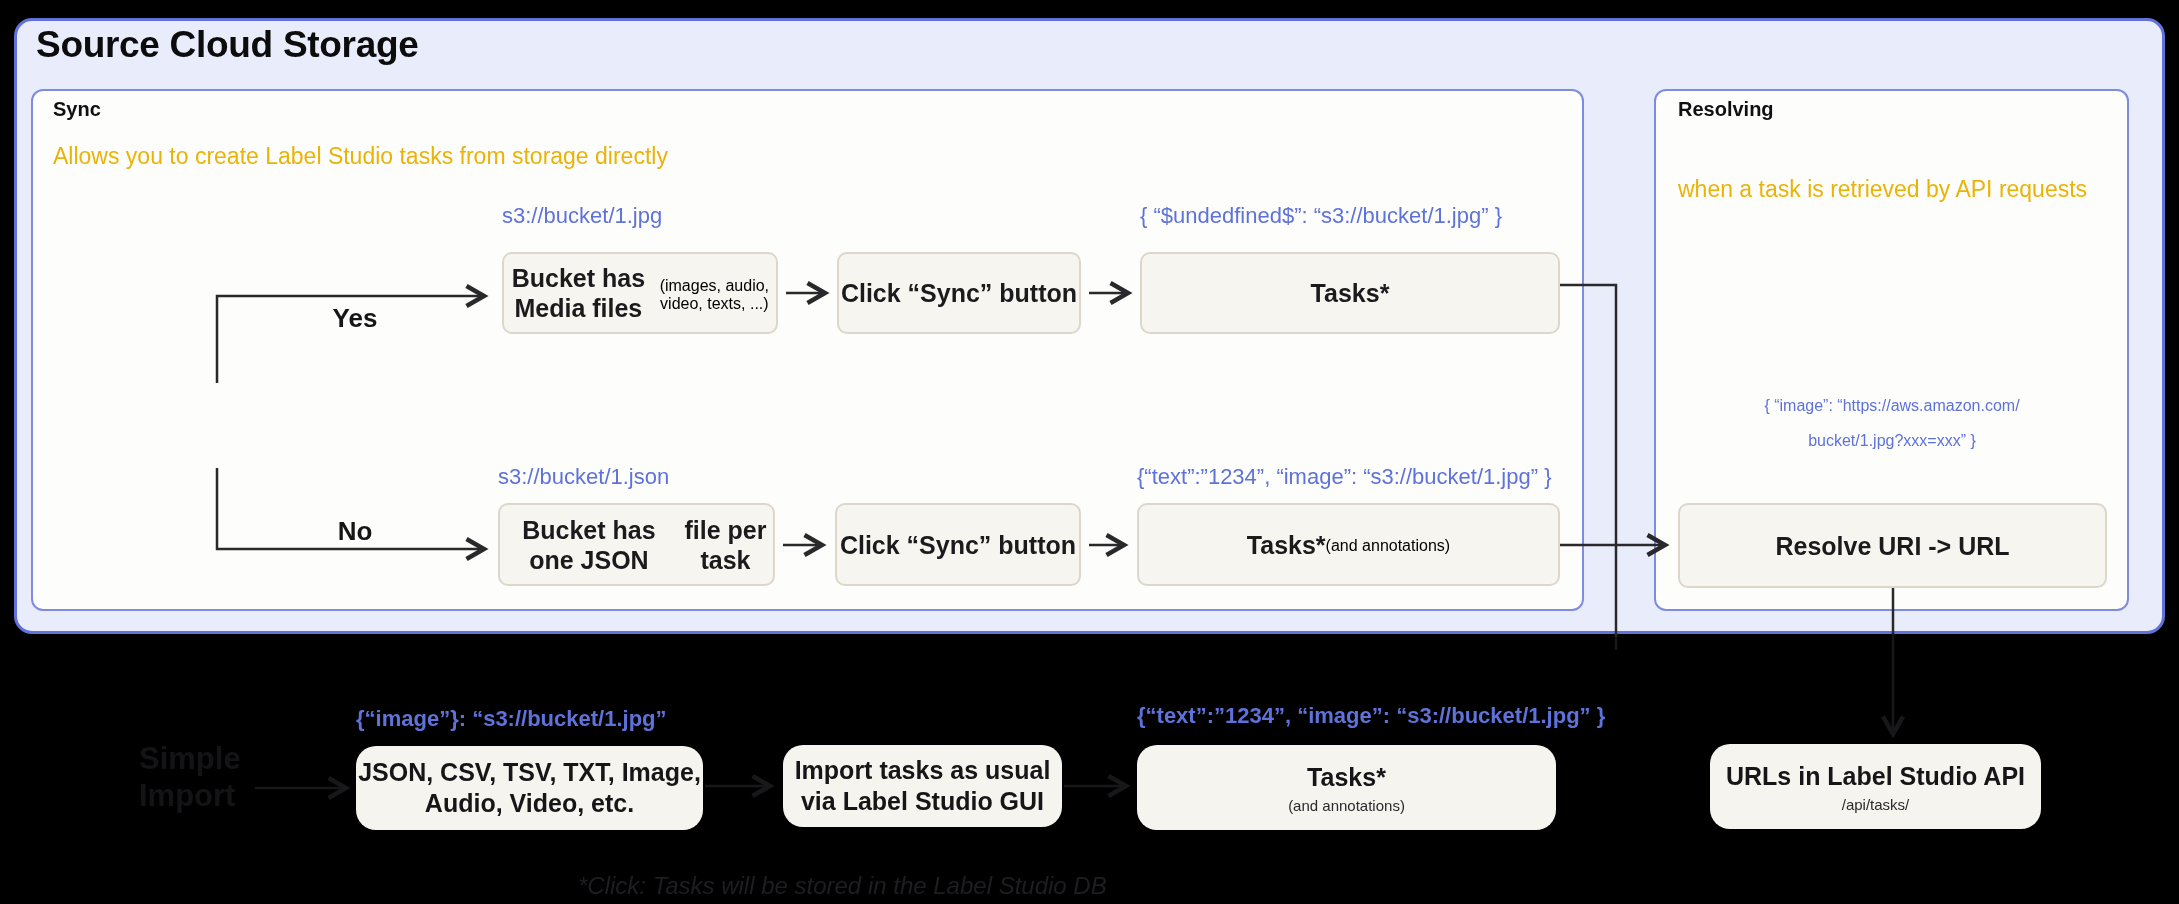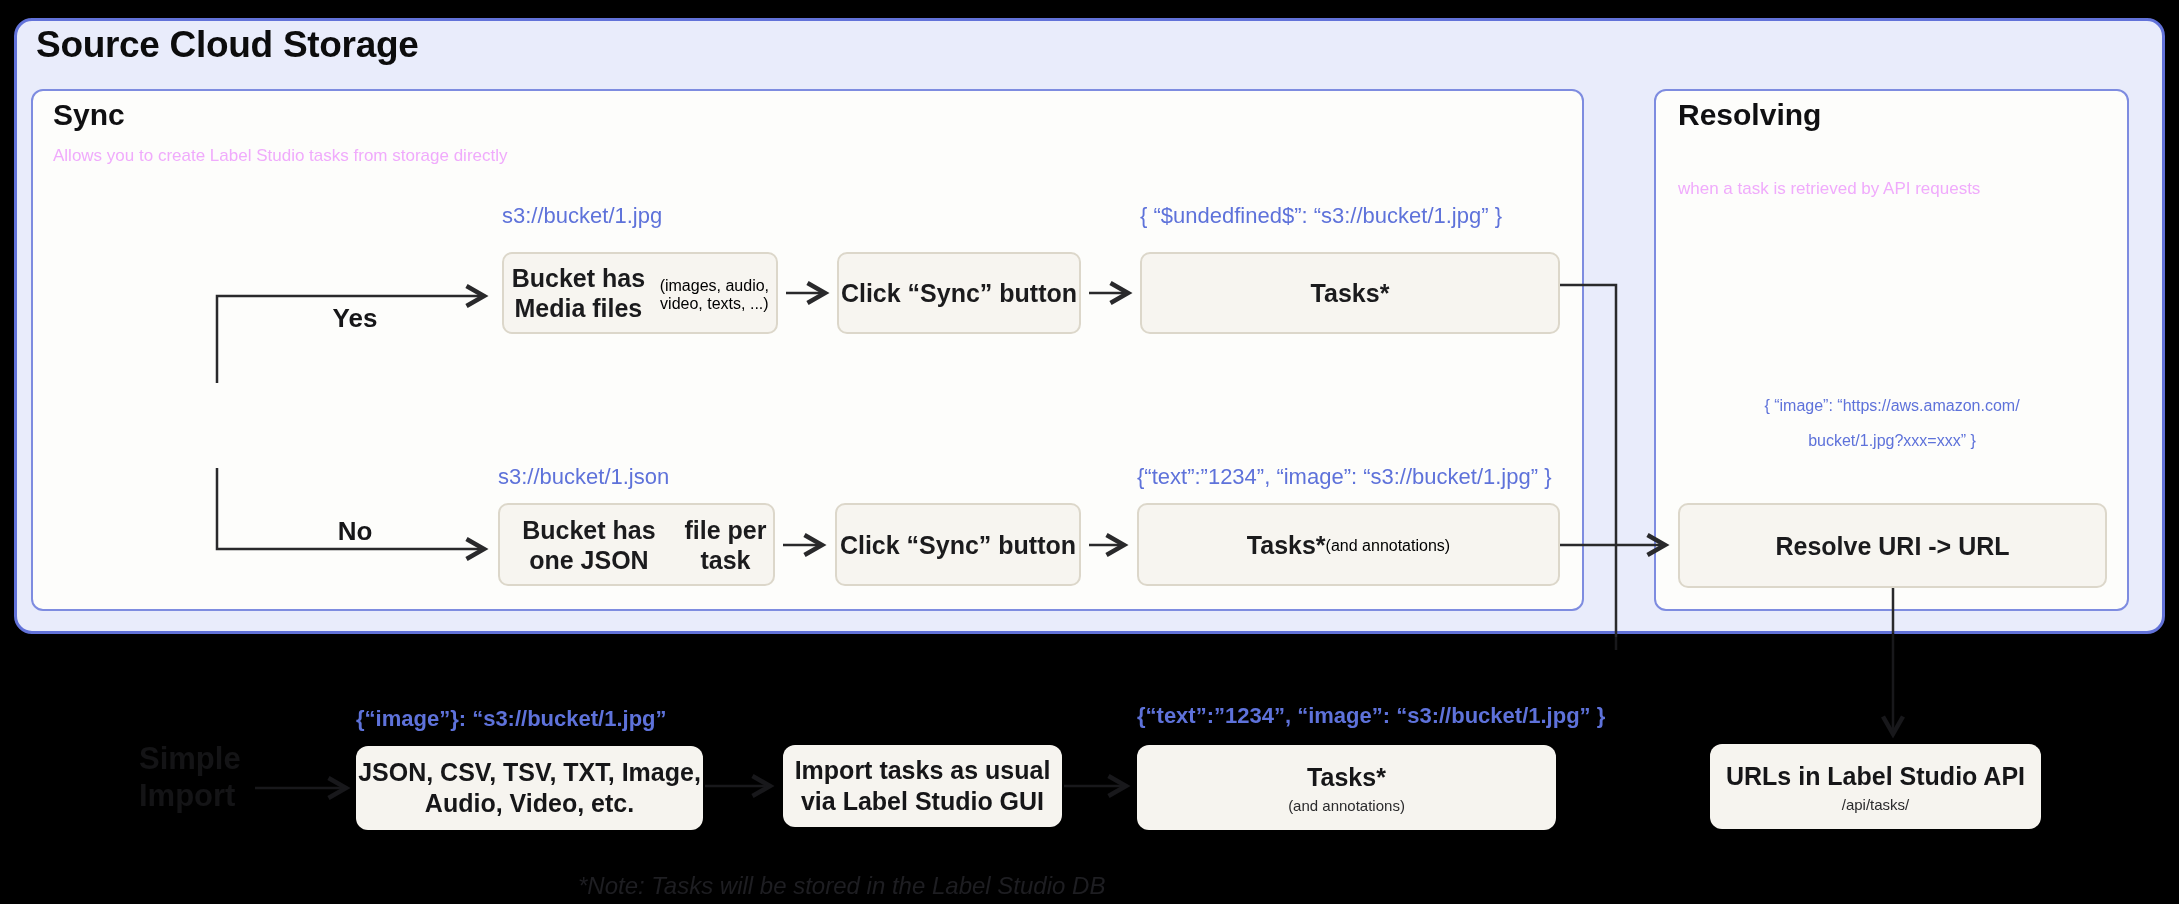--- a/index.html
+++ b/index.html
@@ -6,33 +6,33 @@
   .canvas{
     position:relative;width:2179px;height:904px;background:#000;
     font-family:"Liberation Sans", sans-serif;overflow:hidden;color:#1b1b1d;
   }
   .abs{position:absolute;box-sizing:border-box;}
   
   .outer-panel{background:#e9ecfb;border:3px solid #6272d9;border-radius:18px;}
   .sub-panel{background:#fdfdfb;border:2px solid #7e8ce0;border-radius:12px;}
   
   .main-title{font-size:37px;font-weight:700;color:#0c0c0d;letter-spacing:-0.3px;}
-  .panel-title{font-size:30px;font-weight:700;color:#101012;}
-  .panel-sub{font-size:17px;color:#f0abfc;line-height:32px;}
+  .panel-title{font-size:20px;font-weight:700;color:#101012;}
+  .panel-sub{font-size:23px;color:#eab308;line-height:32px;}
   
   .flow-box{
     background:#f7f5f0;border:2px solid #dcd7ca;border-radius:10px;
     display:flex;flex-direction:row;align-items:center;justify-content:center;
     text-align:center;
   }
   .flow-box .t{font-size:25px;font-weight:600;line-height:30px;color:#1b1b1d;}
   .flow-box .s{font-size:16px;color:#000000;margin-top:3px;font-weight:400;}
   
   .dark-box{
-    background:#f6f4ef;border:none;border-radius:12px;
+    background:#f6f4ef;border:none;border-radius:20px;
     display:flex;flex-direction:column;align-items:center;justify-content:center;text-align:center;
   }
   .dark-box .t{font-size:25px;font-weight:700;line-height:31px;color:#161618;}
   .dark-box .s{font-size:15px;color:#2b2b2d;margin-top:4px;font-weight:400;}
   
   .blue-label{color:#5e72da;font-size:22px;font-weight:500;text-align:left;white-space:nowrap;}
   .blue-label.bold{font-weight:600;}
   .blue-json{color:#5e72da;font-size:16px;font-weight:500;line-height:35px;text-align:center;}
   
   .branch-label{font-size:26px;font-weight:700;color:#161618;text-align:center;}
@@ -115,21 +115,21 @@
   <div class="abs dark-box" style="left:1137px;top:745px;width:419px;height:85px;">
     <div class="t">Tasks*</div>
     <div class="s">(and annotations)</div>
   </div>
 
   <div class="abs dark-box" style="left:1710px;top:744px;width:331px;height:85px;">
     <div class="t">URLs in Label Studio API</div>
     <div class="s">/api/tasks/</div>
   </div>
 
-  <div class="abs note-text" style="left:578px;top:872px;">*Note: Tasks will be stored in the Label Studio DB</div>
+  <div class="abs note-text" style="left:578px;top:872px;">*Click: Tasks will be stored in the Label Studio DB</div>
 
   <svg class="wires" width="2179" height="904" viewBox="0 0 2179 904">
     <defs>
       <marker id="ah-dark" markerWidth="12" markerHeight="12" refX="8" refY="5" orient="auto">
         <path d="M1,1 L8,5 L1,9" fill="none" stroke="#29292b" stroke-width="1.8"></path>
       </marker>
       <marker id="ah-faint" markerWidth="12" markerHeight="12" refX="8" refY="5" orient="auto">
         <path d="M1,1 L8,5 L1,9" fill="none" stroke="#18181b" stroke-width="1.8"></path>
       </marker>
     </defs>

